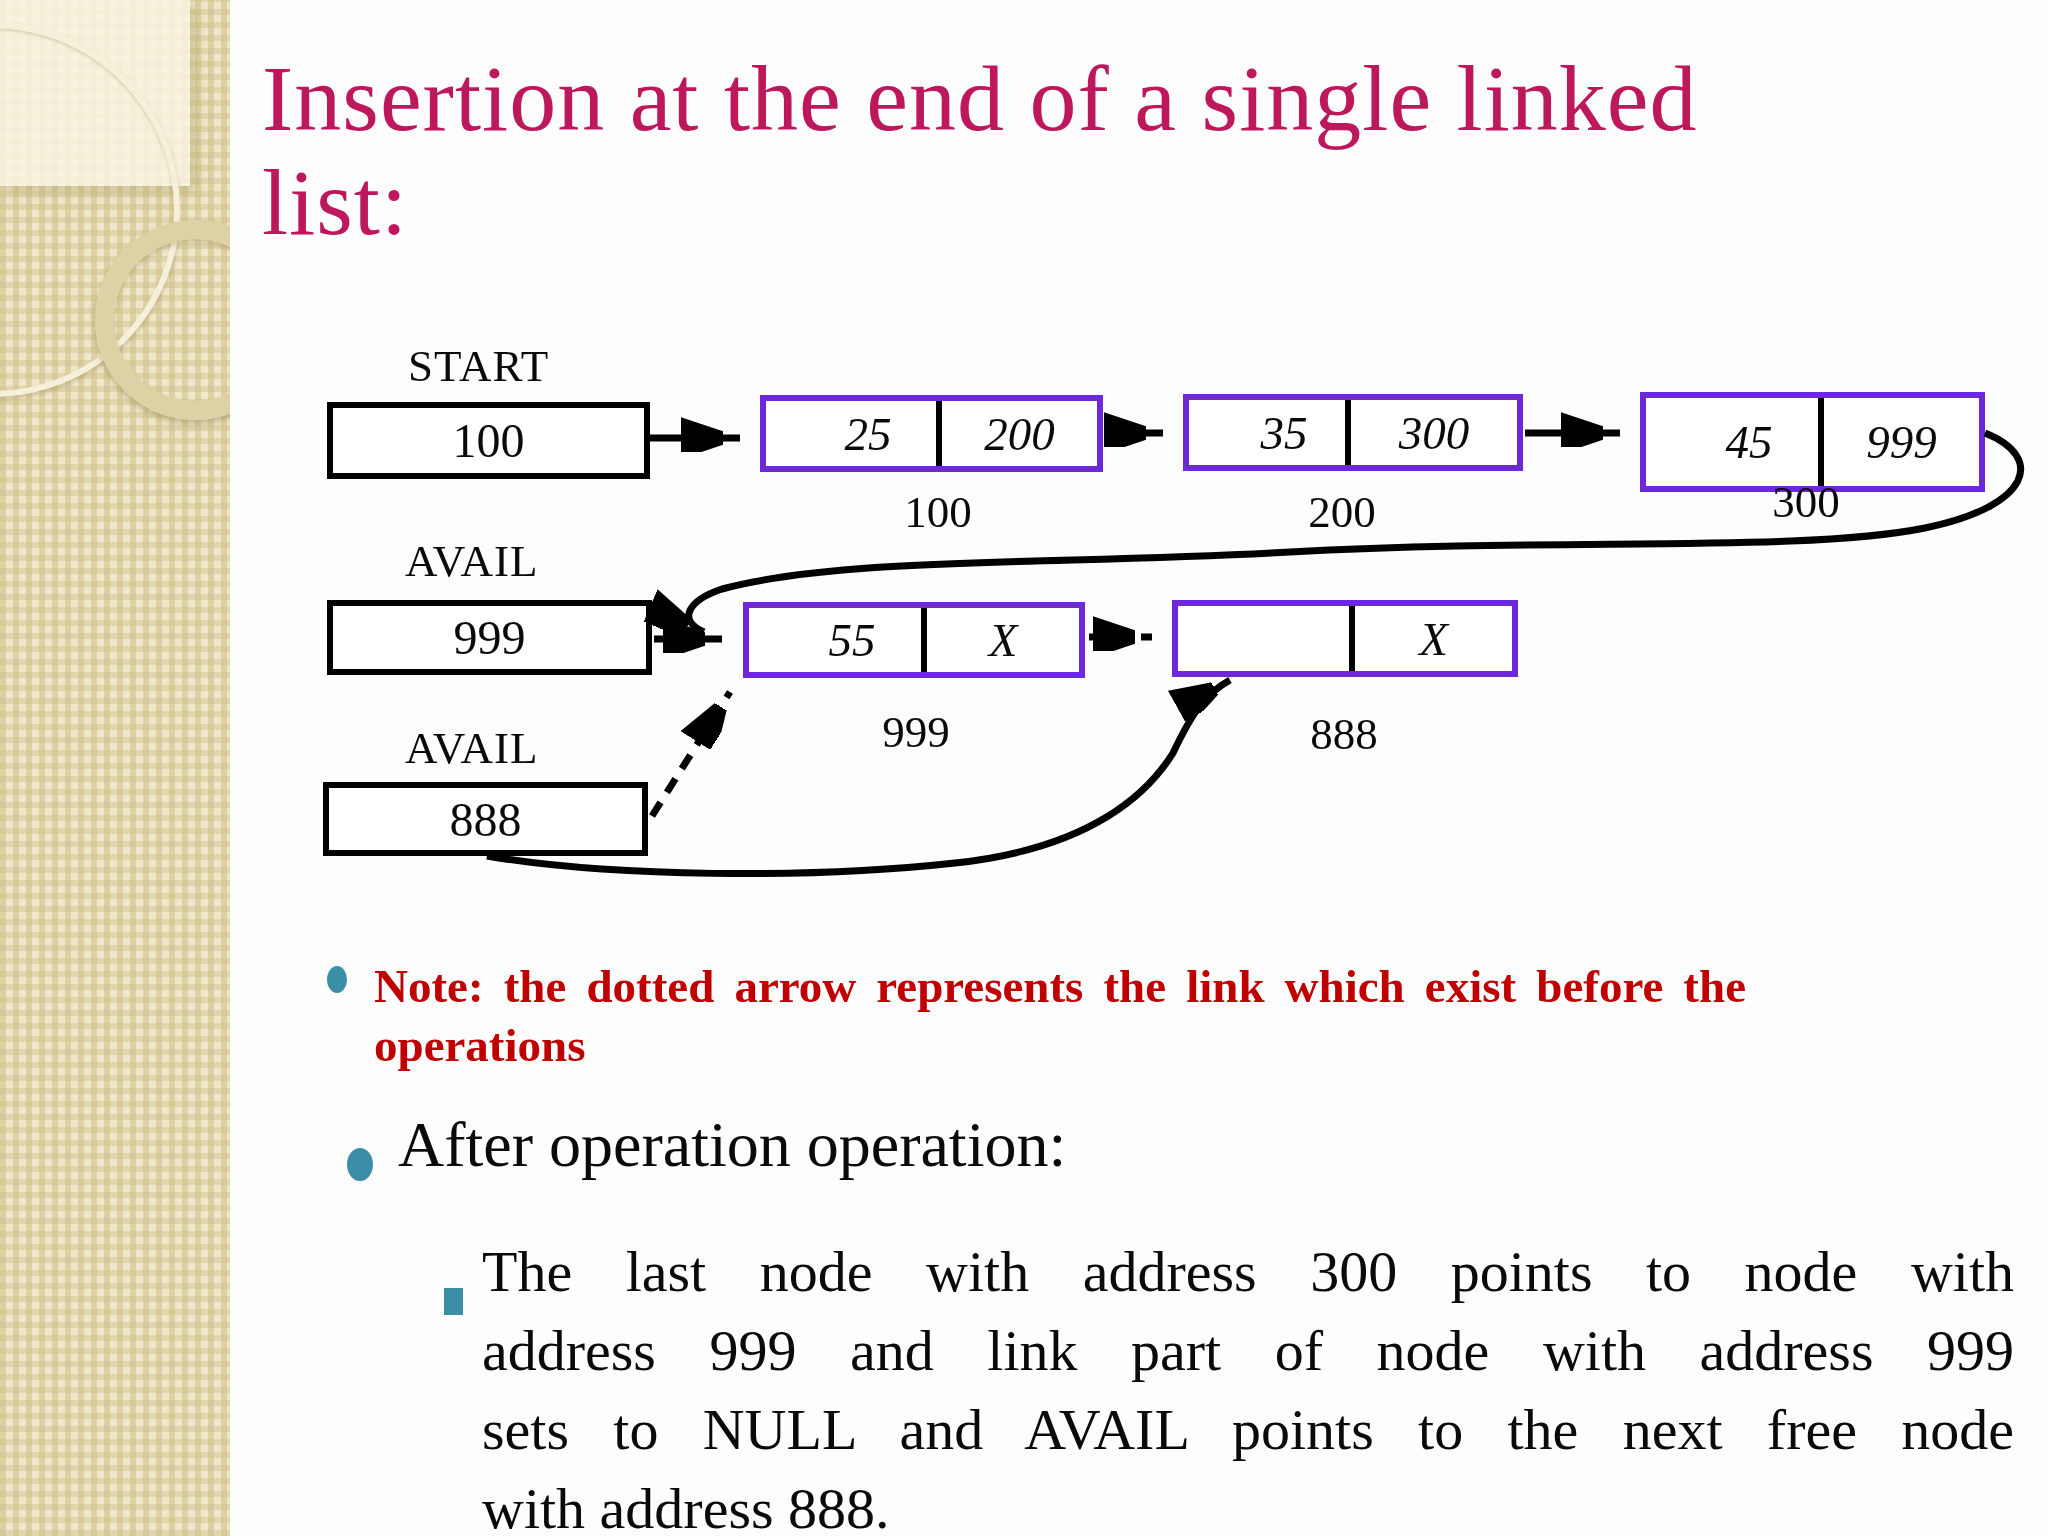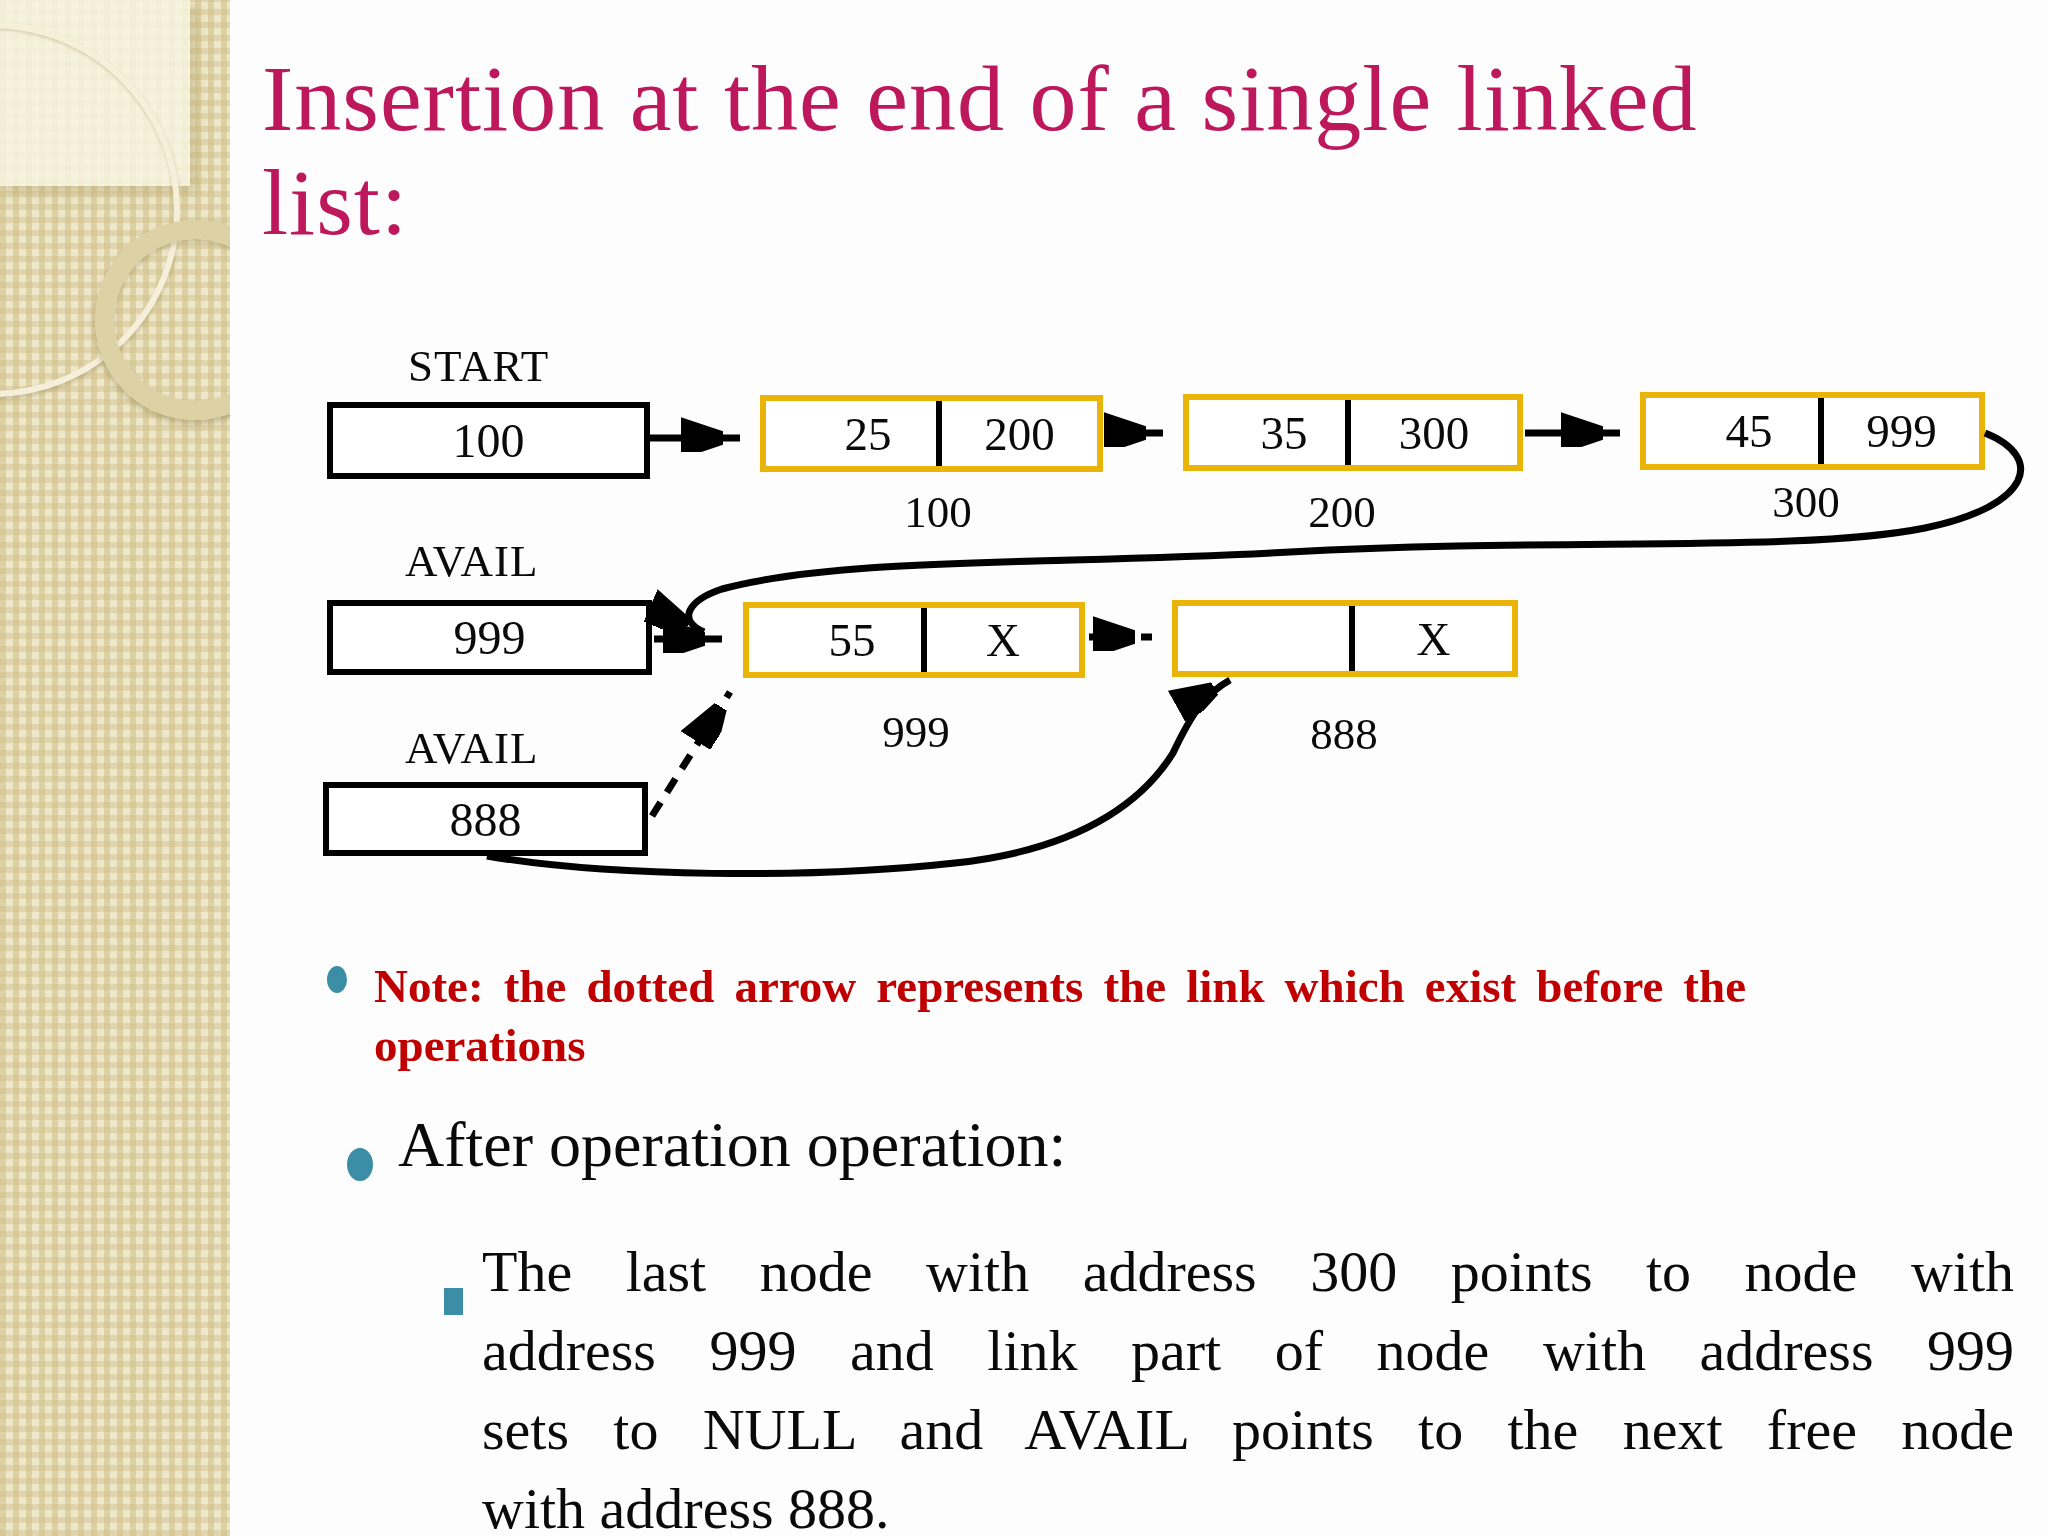--- a/index.html
+++ b/index.html
@@ -52,29 +52,29 @@
   #avail-box { left:323px; top:782px; width:325px; height:74px; }
 
   .pointer-label {
     position:absolute; font-size:45px; letter-spacing:1px; z-index:3; white-space:nowrap;
   }
   #start-label { left:408px; top:340px; }
   #fresh-label { left:405px; top:535px; }
   #avail-label { left:405px; top:722px; }
 
   .node {
-    position:absolute; border:6px solid #eab308; background:#fff;
-    display:flex; z-index:3;
+    position:absolute; border:6px solid #6d28d9; background:#fff;
+    display:flex; z-index:3;font-style:italic;
   }
   .node .cell { display:flex; align-items:center; justify-content:center; font-size:47px; }
   .node .cell.data { width:50%; padding-left:34px; }
   .node .cell.link { width:50%; border-left:6px solid #000; }
   #node-100 { left:760px;  top:395px; width:343px; height:77px; }
   #node-200 { left:1183px; top:394px; width:340px; height:77px; }
-  #node-300 { left:1640px; top:392px; width:345px; height:78px;justify-content:space-between; }
+  #node-300 { left:1640px; top:392px; width:345px; height:100px;justify-content:space-between; }
   #node-999 { left:743px;  top:602px; width:342px; height:76px; }
   #node-888 { left:1172px; top:600px; width:346px; height:77px; }
   #node-100 .cell.data { width:170px; } #node-100 .cell.link { flex:1; }
   #node-200 .cell.data { width:156px; } #node-200 .cell.link { flex:1; }
   #node-300 .cell.data { width:172px; } #node-300 .cell.link { flex:1; }
   #node-999 .cell.data { width:172px; } #node-999 .cell.link { flex:1; }
   #node-888 .cell.data { width:171px; } #node-888 .cell.link { flex:1; }
 
   .addr {
     position:absolute; font-size:45px; transform:translateX(-50%); z-index:3; white-space:nowrap;

